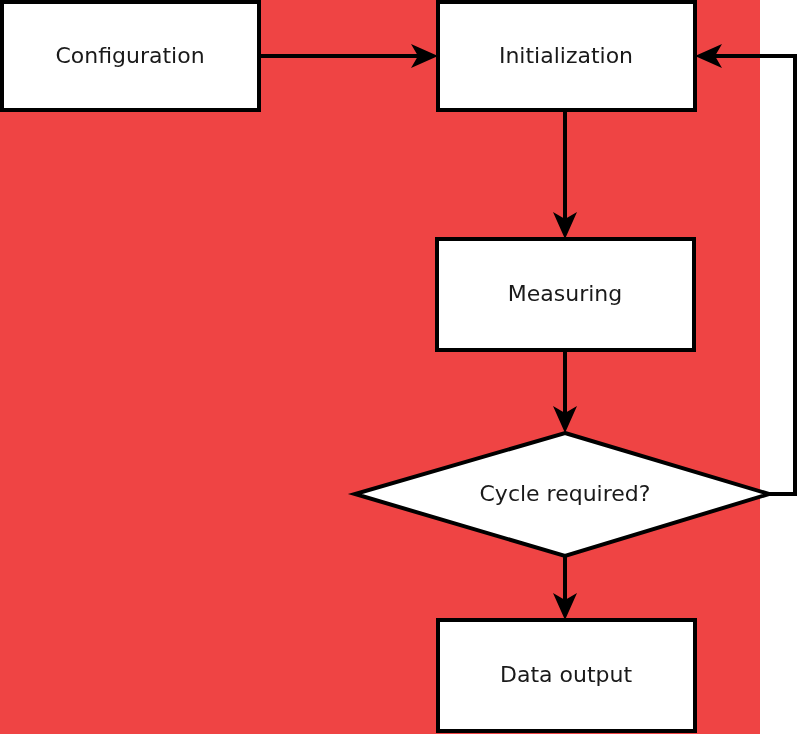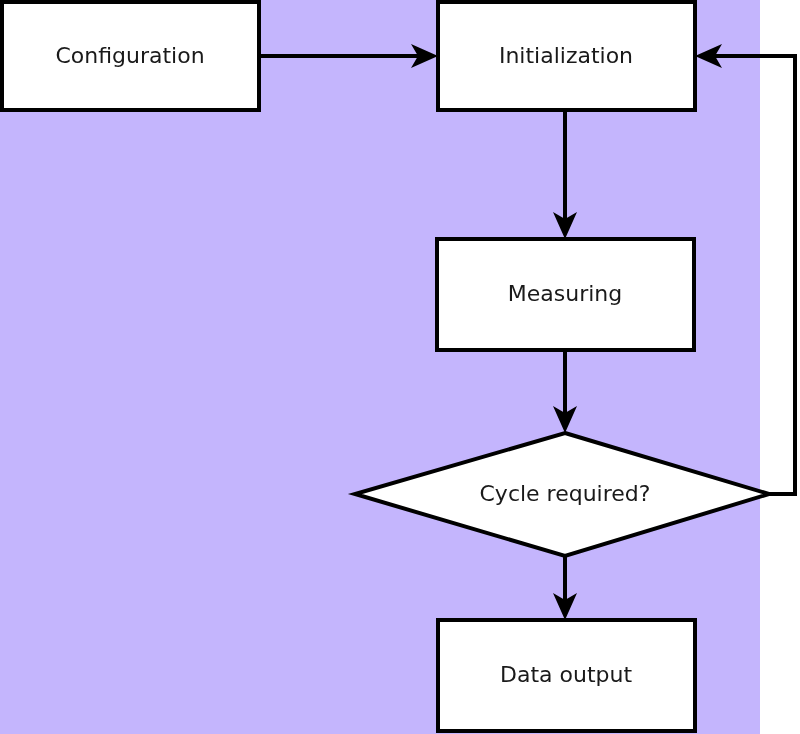--- a/index.html
+++ b/index.html
@@ -11,21 +11,21 @@
   body {
     width: 800px;
     height: 734px;
     font-family: "DejaVu Sans", "Liberation Sans", sans-serif;
     overflow: hidden;
   }
   #flowchart-root {
     position: relative;
     width: 760px;
     height: 734px;
-    background: #c4b5fd;
+    background: #ef4444;
   }
   svg#flow-svg {
     display: block;
     width: 800px;
     height: 734px;
   }
   .node-shape {
     fill: #ffffff;
     stroke: #000000;
     stroke-width: 4;

